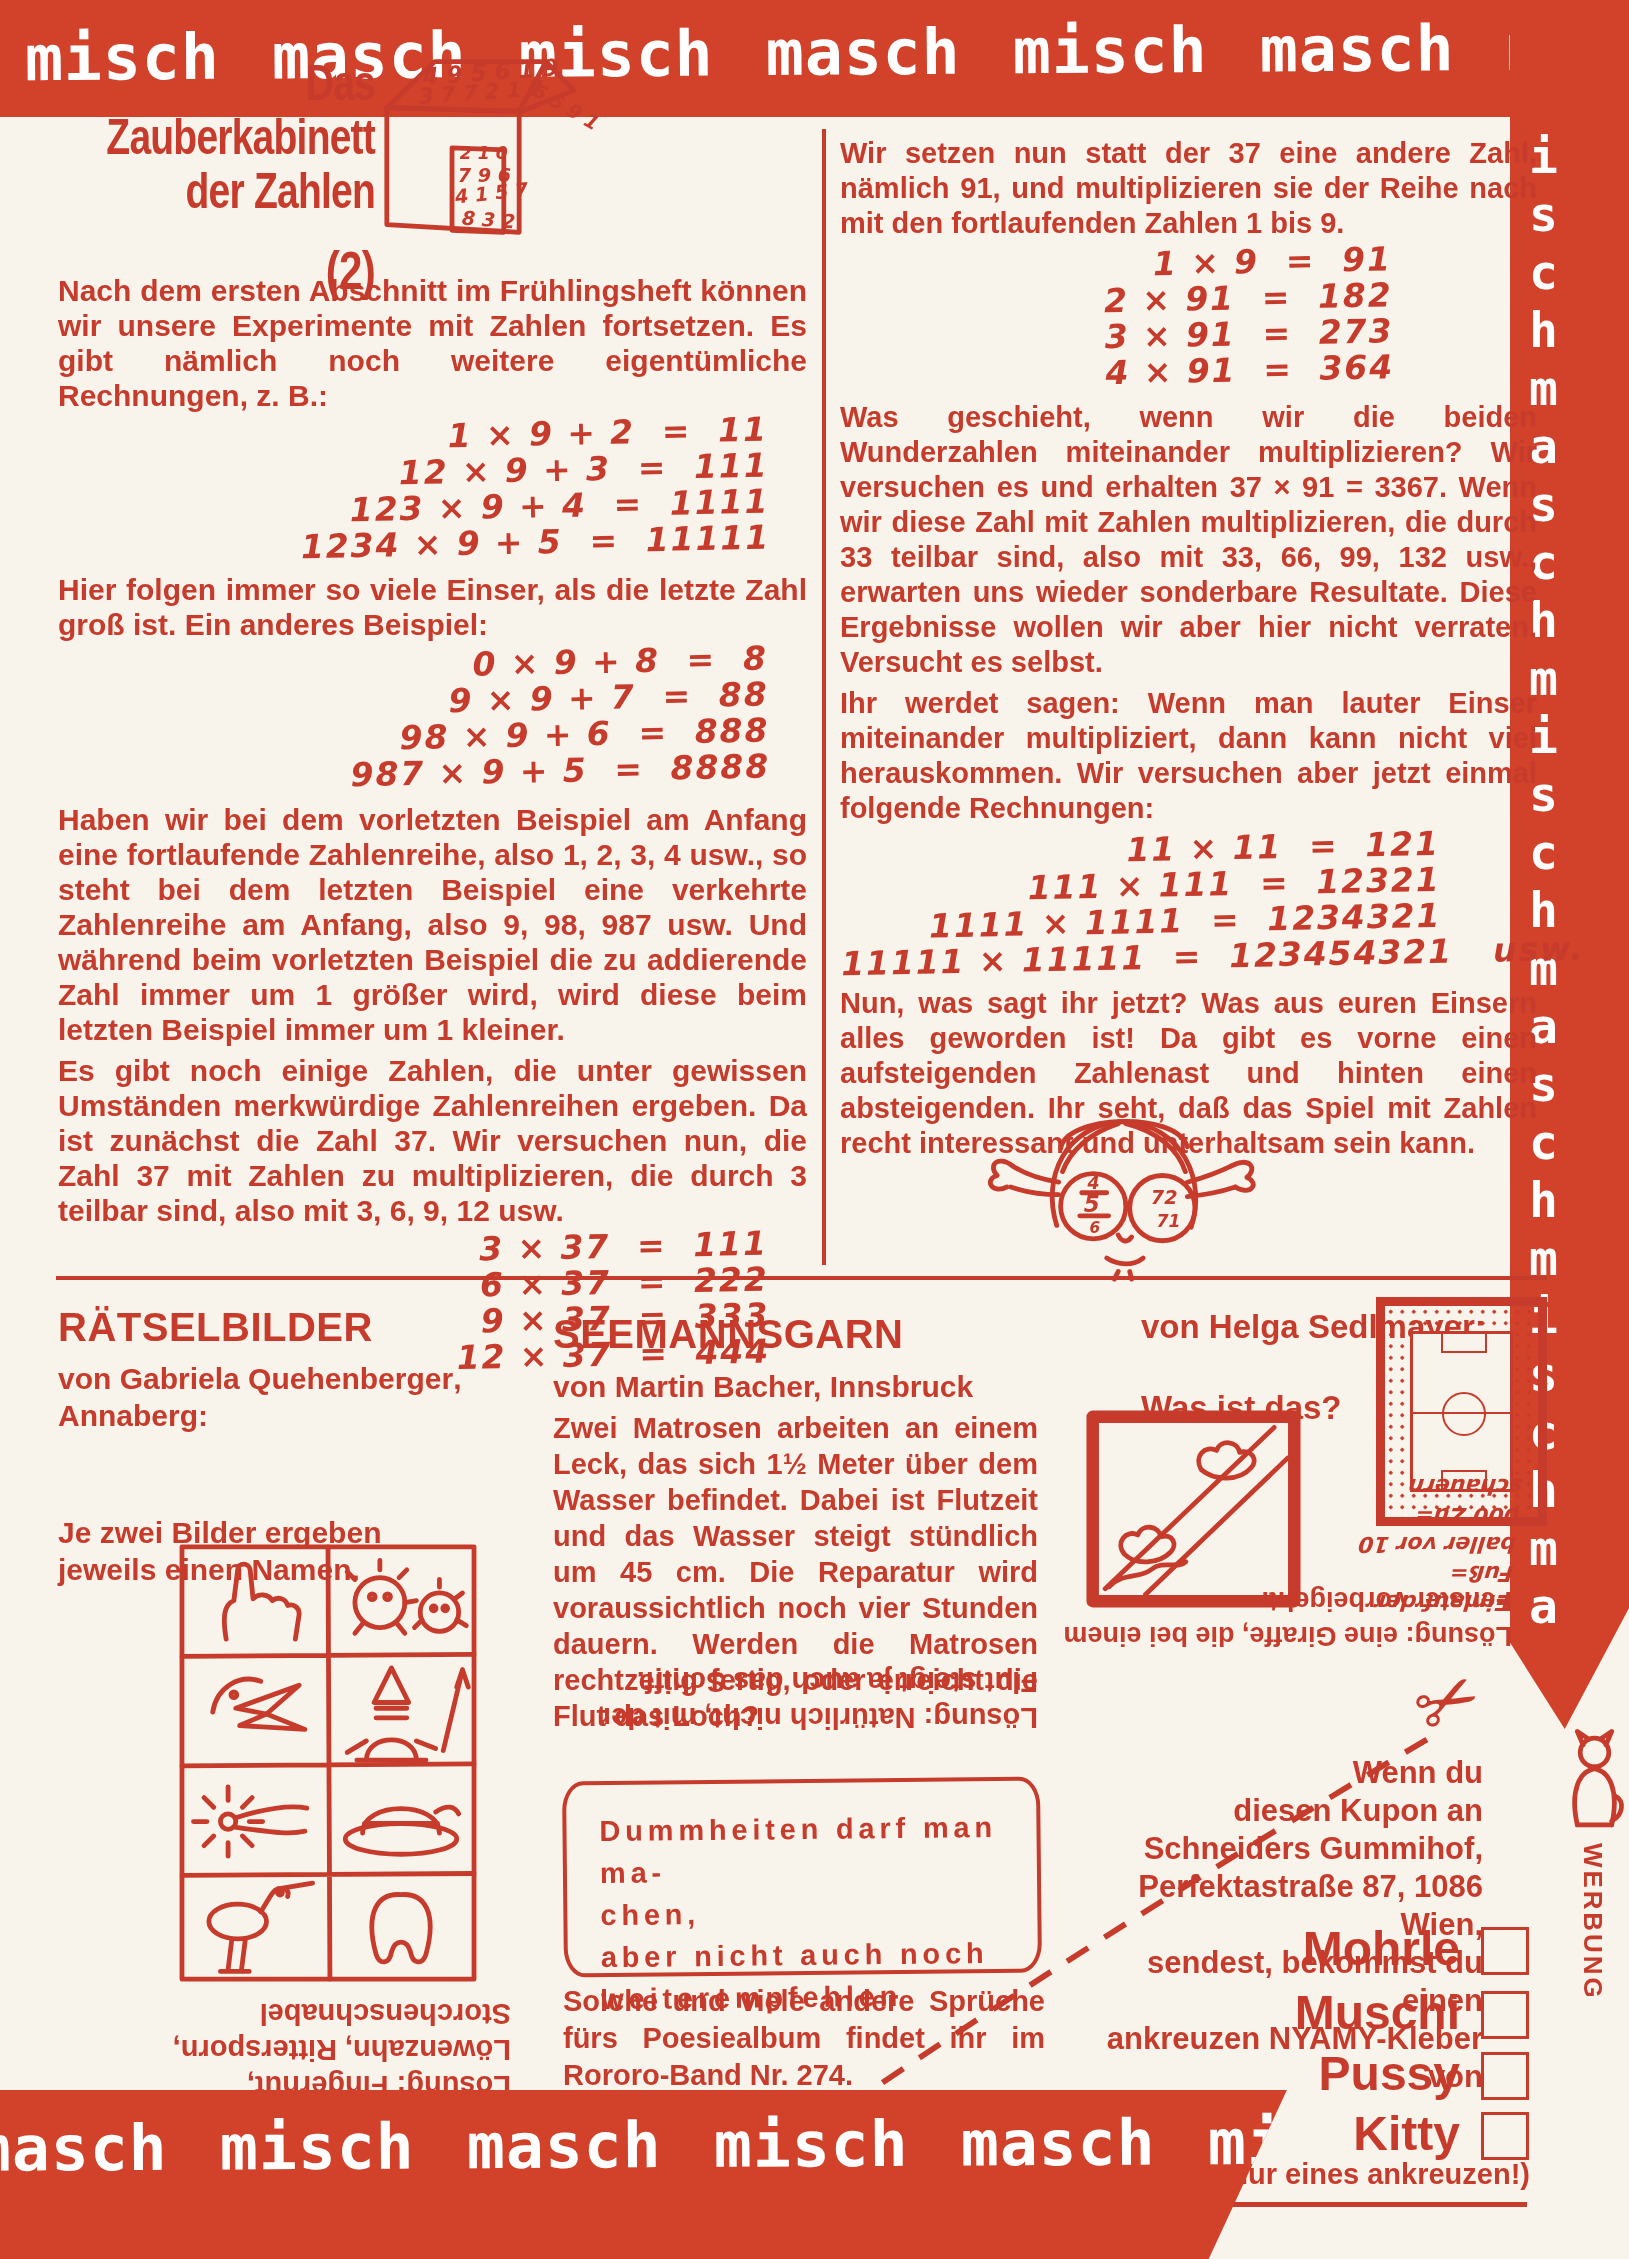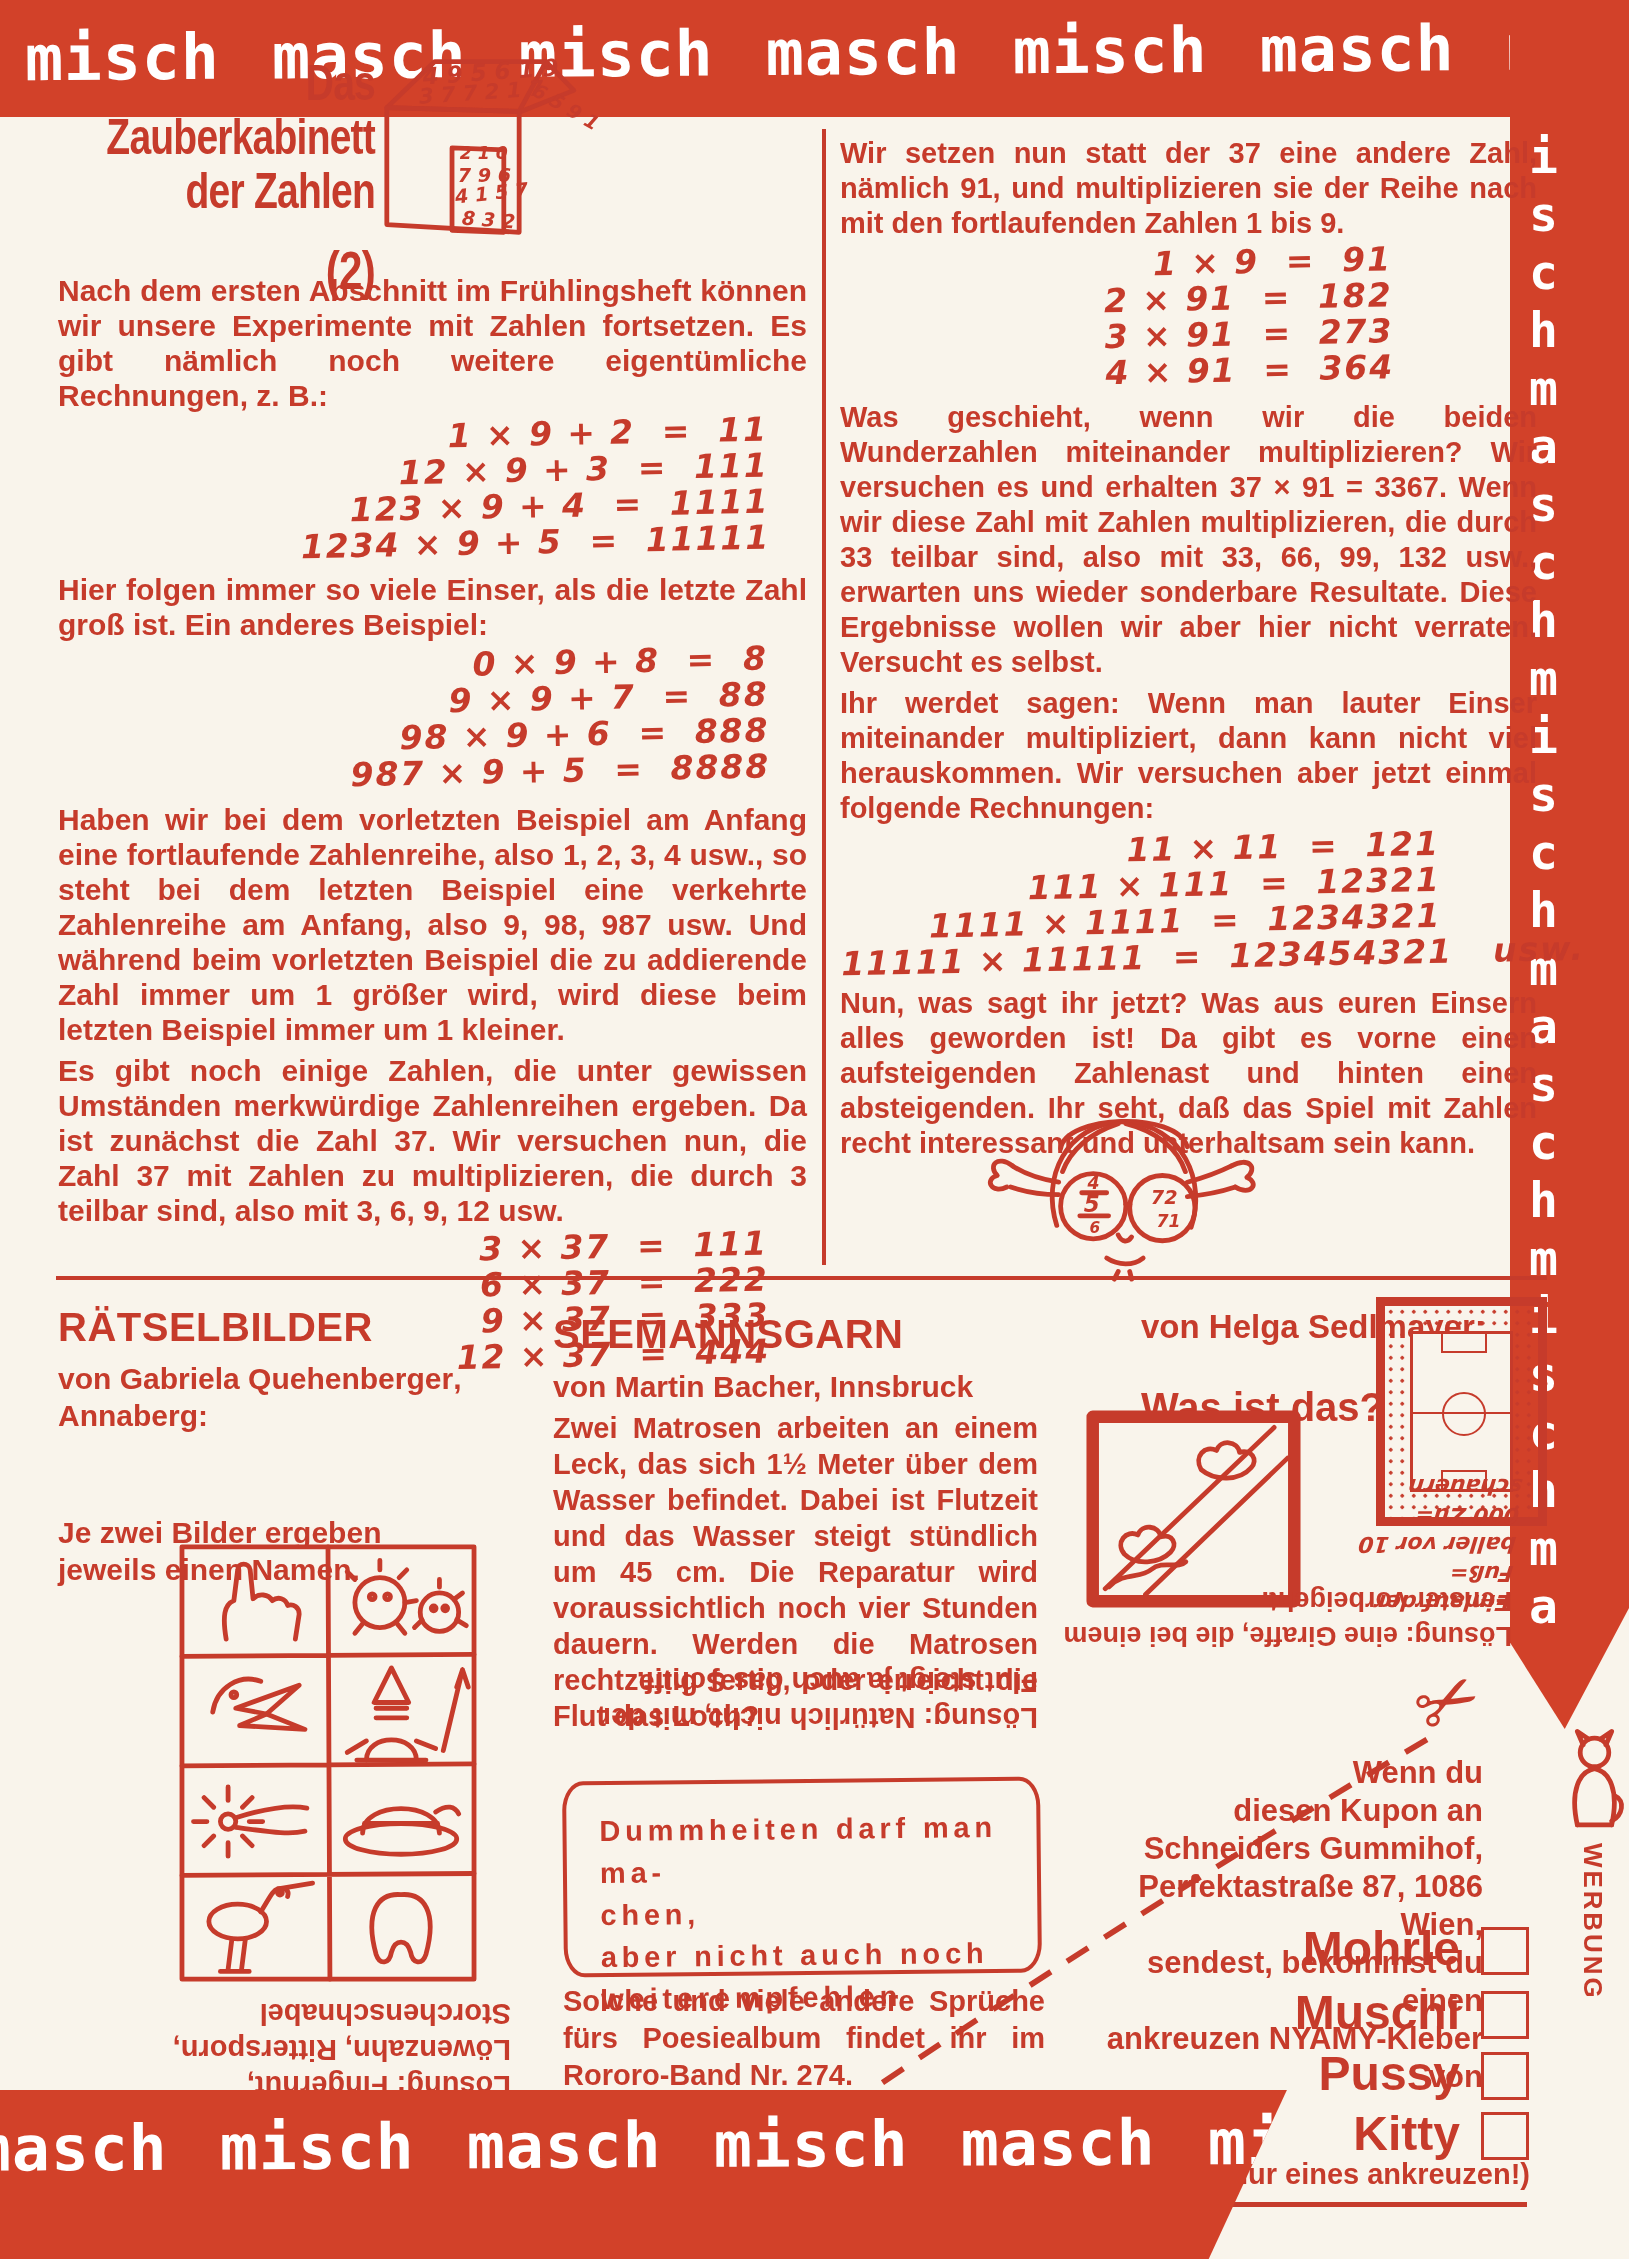--- a/index.html
+++ b/index.html
@@ -273,21 +273,21 @@
     <div>aber nicht auch noch</div>
     <div>weiterempfehlen</div>
   </div>
   <div class="footer-text">
     <span>Solche und viele andere </span><b>Sprüche fürs Poesiealbum</b><span> findet ihr im Rororo-Band Nr. 274.</span>
   </div>
 
   <div class="byline" style="left:1141px;top:1308px;font-size:33px;">
     <span>von </span><b>Helga Sedlmayer:</b>
   </div>
-  <div class="qtext" style="left:1141px;top:1389px;font-size:40px;">Was ist das?</div>
+  <div class="qtext" style="left:1141px;top:1389px;font-size:33px;">Was ist das?</div>
 
   <svg style="left:1086px;top:1410px;" width="215" height="198" viewBox="0 0 224 206">
     <rect class="ln thick" x="7" y="7" width="210" height="192"></rect>
     <path class="ln" d="M20,186 L196,18"></path>
     <path class="ln" d="M62,192 L210,50"></path>
     <path class="ln" d="M120,62 C112,48 124,36 136,42 C140,30 158,32 160,44 C172,40 180,52 172,60 C160,74 134,74 120,62 Z"></path>
     <path class="ln" d="M40,150 C30,138 42,124 54,130 C58,118 76,120 78,132 C90,128 96,140 88,148 C76,160 52,162 40,150 Z"></path>
     <path class="ln" d="M24,184 C40,168 56,176 68,166 C80,156 96,166 104,158"></path>
   </svg>
 

